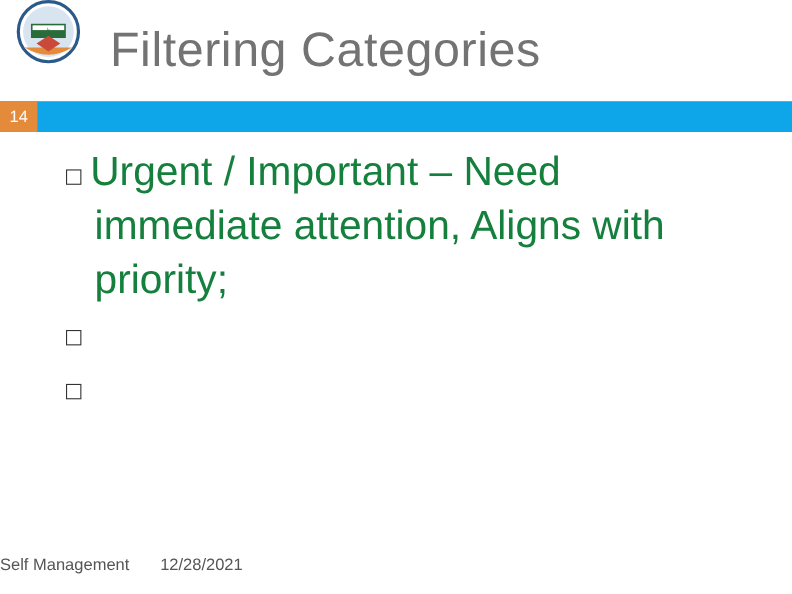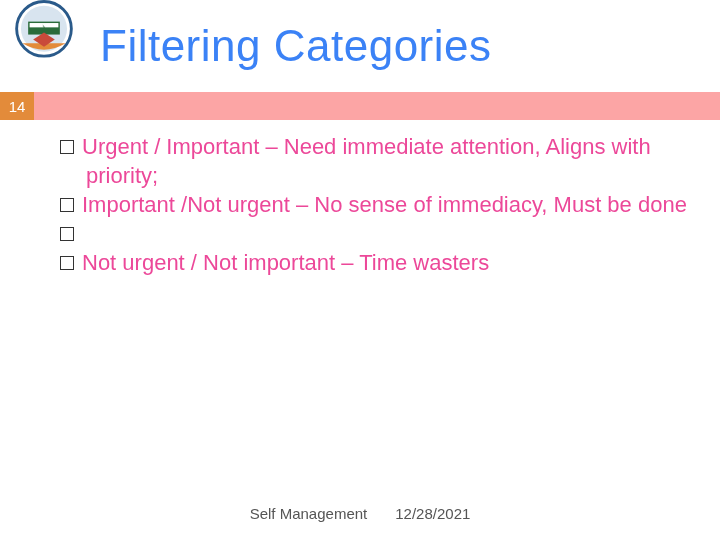--- a/index.html
+++ b/index.html
@@ -21,64 +21,64 @@
     position: absolute;
     left: 8px;
     top: 0px;
     width: 72px;
     height: 72px;
   }
   .logo svg { width: 100%; height: 100%; }
   .title {
     margin-left: 100px;
     font-size: 44px;
-    color: #3b82f6;
+    color: #737373;
     font-weight: 400;
     letter-spacing: 0.5px;
   }
   .band {
     height: 28px;
-    background: #fca5a5;
+    background: #0ea5e9;
     display: flex;
     align-items: stretch;
   }
   .slide-num-box {
     width: 34px;
     background: #e38b3a;
     color: #fff;
     font-size: 15px;
     display: flex;
     align-items: center;
     justify-content: center;
   }
   .content {
     padding: 12px 30px 0 60px;
   }
   .bullet-line {
-    font-size: 22px;
-    color: #ec4899;
+    font-size: 37px;
+    color: #15803d;
     line-height: 1.32;
     padding-left: 26px;
     text-indent: -26px;
   }
   .bullet-mark {
     display: inline-block;
     width: 14px;
     height: 14px;
     border: 1.5px solid #333;
     margin-right: 8px;
     vertical-align: 0px;
   }
   .footer {
     position: absolute;
     bottom: 18px;
     left: 0;
     width: 100%;
     display: flex;
-    justify-content: center;
+    justify-content: flex-start;
     gap: 28px;
     font-size: 15px;
     color: #555;
   }
 </style>
 </head>
 <body>
 
 <div class="header">
   <div class="logo">
@@ -94,21 +94,20 @@
   </div>
   <h1 class="title">Filtering Categories</h1>
 </div>
 
 <div class="band">
   <div class="slide-num-box">14</div>
 </div>
 
 <div class="content">
   <div class="bullet-line"><span class="bullet-mark"></span><span>Urgent / Important – Need immediate attention, Aligns with priority;</span></div>
-  <div class="bullet-line"><span class="bullet-mark"></span><span>Important /Not  urgent  – No sense of immediacy, Must be done</span></div>
   <div class="bullet-line"><span class="bullet-mark"></span></div>
-  <div class="bullet-line"><span class="bullet-mark"></span><span>Not urgent / Not important – Time wasters</span></div>
+  <div class="bullet-line"><span class="bullet-mark"></span></div>
 </div>
 
 <div class="footer">
   <span>Self Management</span>
   <span>12/28/2021</span>
 </div>
 
 </body></html>

